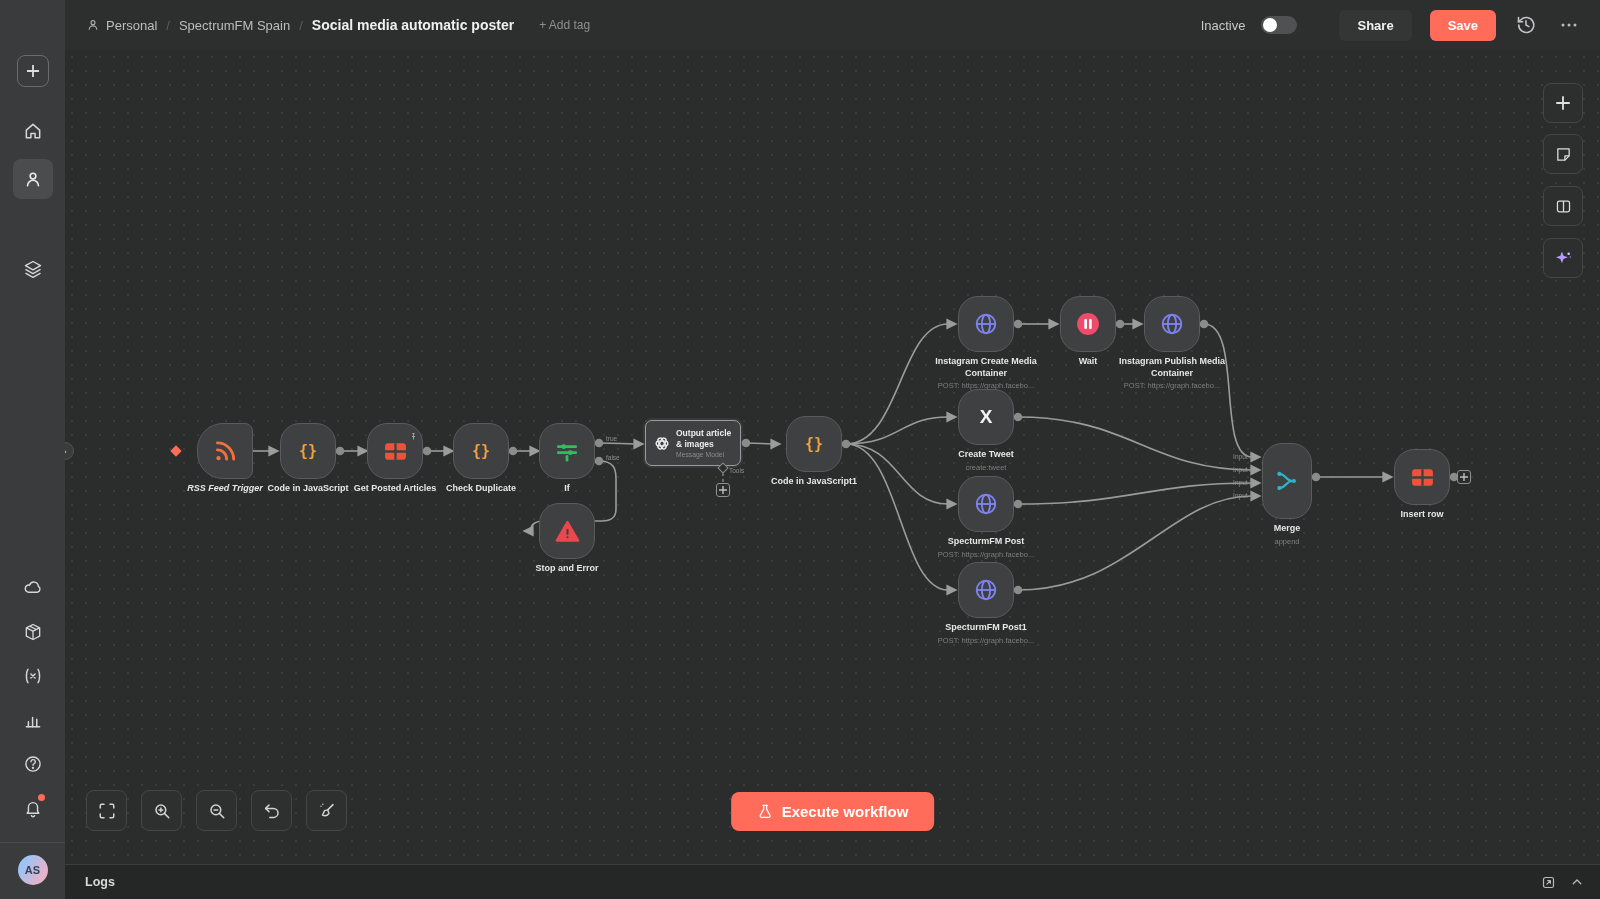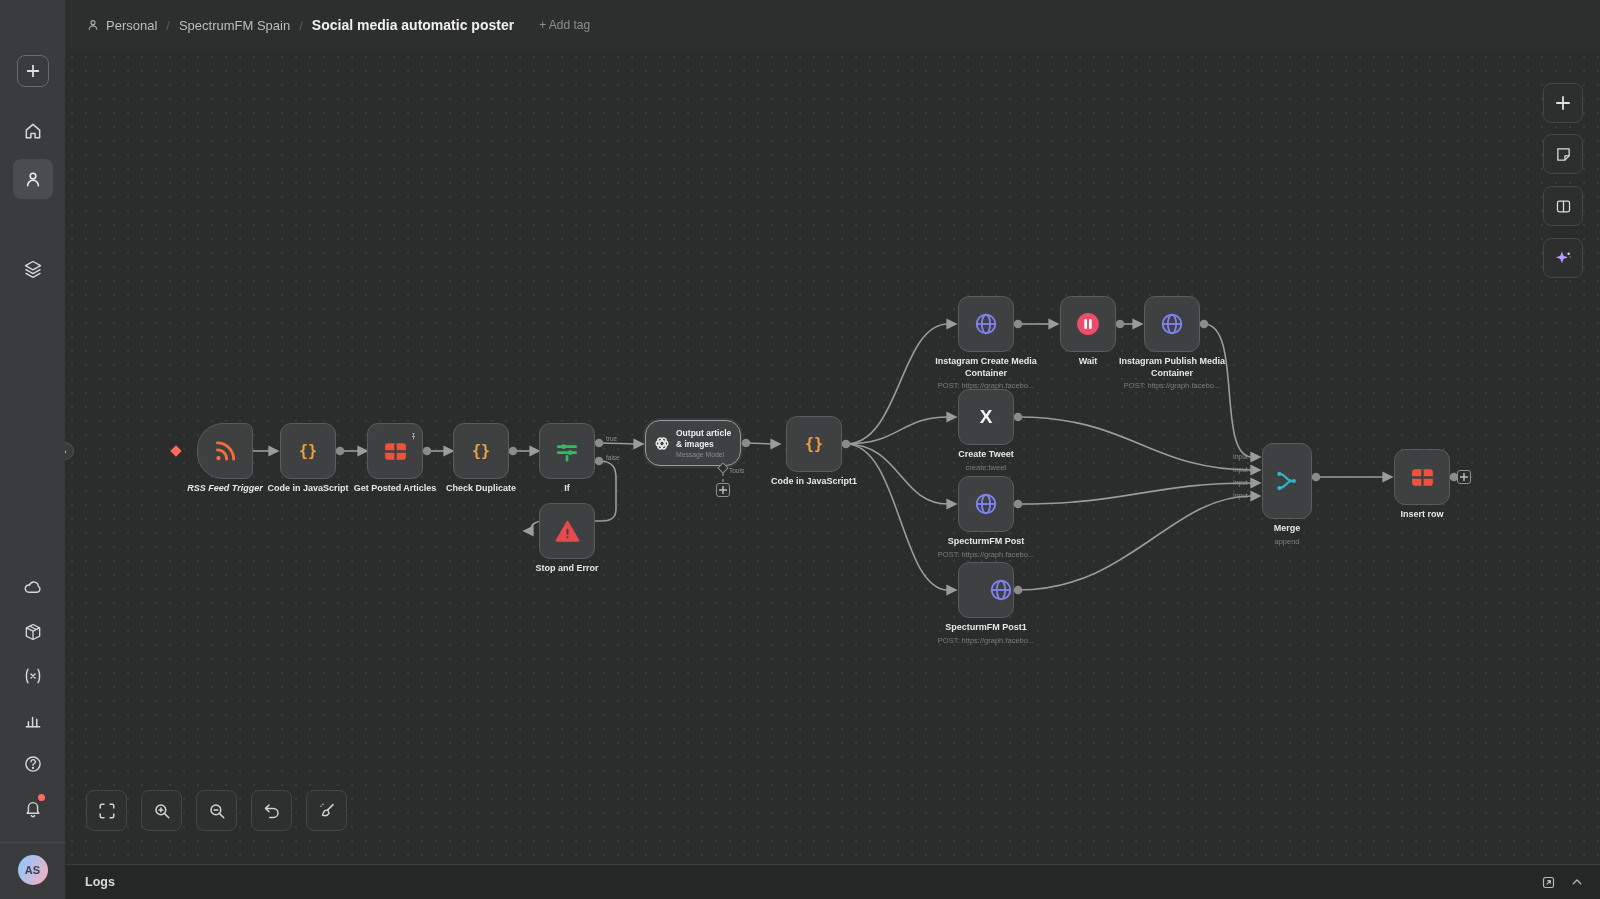--- a/index.html
+++ b/index.html
@@ -51,24 +51,24 @@
   .port { fill:#8a8c8c; }
 
   
   .tabsbar { position:absolute; left:50%; top:0; transform:translateX(-50%); background:#3d3e3e;
     border-radius:9px; padding:4px; display:flex; gap:2px; z-index:20; box-shadow:0 2px 6px rgba(0,0,0,.25); }
   .tab { font-size:12.5px; color:#b4b5b5; padding:6px 15px; border-radius:7px; cursor:pointer; }
   .tab.active { background:#232424; color:#fff; font-weight:700; }
 
   
   .n { position:absolute; width:56px; height:56px; background:#3e4041; border:1px solid #595b5c;
-    border-radius:11px; display:flex; align-items:center; justify-content:center; cursor:pointer; z-index:5; }
+    border-radius:20px; display:flex; align-items:center; justify-content:center; cursor:pointer; z-index:5; }
   .n.trigger { border-radius:26px 8px 8px 26px; }
   .n.tall { width:50px; height:76px; }
-  .n.wide { width:96px; height:46px; border:1.5px solid #989c9e; border-radius:15px;
+  .n.wide { width:96px; height:46px; border:1.5px solid #989c9e; border-radius:7px;
     display:flex; flex-direction:row; align-items:center; gap:6px; padding:0 8px; box-shadow:0 0 0 2px rgba(150,150,150,.12); }
   .nlabelwrap { position:absolute; top:calc(100% + 5px); left:50%; transform:translateX(-50%);
     width:130px; text-align:center; pointer-events:none; }
   .nlabel { font-size:9px; font-weight:700; color:#e6e7e7; line-height:1.3; }
   .nsub { font-size:7.5px; color:#7d7e7f; margin-top:2px; white-space:nowrap; overflow:hidden; text-overflow:ellipsis; }
   .ntext { display:flex; flex-direction:column; }
   .ntitle { font-size:8.5px; font-weight:700; color:#ededee; line-height:1.25; width:56px; }
   .ntsub { font-size:6.8px; color:#8a8b8c; margin-top:2px; }
   .codeglyph { font-family:"DejaVu Sans Mono", monospace; font-size:15px; font-weight:700; color:#efa23f; }
   .xglyph { font-size:19px; font-weight:800; color:#f3f3f3; }
@@ -122,20 +122,42 @@
       </svg>
       <span>Personal</span>
     </span>
     <span class="crumb-sep">/</span>
     <span class="crumb">
         <span>SpectrumFM Spain</span>
       </span>
     <span class="crumb-sep">/</span>
     <span class="crumb-title">Social media automatic poster</span>
     <span class="addtag">+ Add tag</span>
+  </div>
+  <div class="top-right">
+    <span class="status-label">Inactive</span>
+    <span class="toggle">
+        <span class="knob"></span>
+      </span>
+    <button class="btn btn-share">Share</button>
+    <button class="btn btn-save">Save</button>
+    <span class="iconbtn">
+      <svg width="20" height="20" viewBox="0 0 24 24" fill="none" stroke="#c3c4c5" stroke-width="1.9" stroke-linecap="round">
+        <path d="M3 3v5h5"></path>
+          <path d="M3.3 12a9 9 0 1 0 2.6-6.3L3 8"></path>
+          <path d="M12 7v5l3.5 2"></path>
+      </svg>
+    </span>
+    <span class="iconbtn">
+      <svg width="18" height="18" viewBox="0 0 24 24" fill="#b9baba">
+        <circle cx="4" cy="12" r="2"></circle>
+          <circle cx="12" cy="12" r="2"></circle>
+          <circle cx="20" cy="12" r="2"></circle>
+      </svg>
+    </span>
   </div>
 </div>
 
 <div class="sidebar">
   <div class="sb-plus">
     <svg width="16" height="16" viewBox="0 0 16 16" stroke="#dcdcdc" stroke-width="1.8">
         <path d="M8 2v12M2 8h12"></path>
       </svg>
   </div>
   <div class="sb-item sb-home">
@@ -402,21 +424,21 @@
       <circle cx="11" cy="11" r="8.5"></circle>
         <ellipse cx="11" cy="11" rx="3.8" ry="8.5"></ellipse>
         <path d="M2.5 11h17"></path>
     </svg>
     <div class="nlabelwrap" style="width:118px;">
       <div class="nlabel">SpecturmFM Post</div>
       <div class="nsub">POST: https://graph.facebo...</div>
     </div>
   </div>
 
-  <div class="n" style="left:893px;top:512px;justify-content:flex-end;">
+  <div class="n" style="left:893px;top:512px;">
     <svg width="24" height="24" viewBox="0 0 22 22" fill="none" stroke="#7f83f0" stroke-width="1.7">
       <circle cx="11" cy="11" r="8.5"></circle>
         <ellipse cx="11" cy="11" rx="3.8" ry="8.5"></ellipse>
         <path d="M2.5 11h17"></path>
     </svg>
     <div class="nlabelwrap" style="width:118px;">
       <div class="nlabel">SpecturmFM Post1</div>
       <div class="nsub">POST: https://graph.facebo...</div>
     </div>
   </div>
@@ -479,20 +501,27 @@
     </div>
     <div class="ctl">
       <svg width="18" height="18" viewBox="0 0 24 24" fill="none" stroke="#d2d3d3" stroke-width="1.9" stroke-linecap="round" stroke-linejoin="round">
         <path d="M20 3.5 13 10.5"></path>
           <path d="M13 10.5l-4.2 1 -2.8 6c3 1.4 6.5.6 8.6-2.2z"></path>
           <path d="M4 5.5h.01M6.5 3h.01"></path>
       </svg>
     </div>
   </div>
 
+  <button class="exec">
+    <svg width="16" height="16" viewBox="0 0 22 22" fill="none" stroke="#fff" stroke-width="1.7" stroke-linecap="round" stroke-linejoin="round">
+      <path d="M8 2h6"></path>
+        <path d="M9 2v5l-4.6 8.5A2 2 0 0 0 6.2 18.5h9.6a2 2 0 0 0 1.8-3L13 7V2"></path>
+    </svg>
+    <span>Execute workflow</span>
+  </button>
 
   <div class="side-tools">
     <div class="stool">
       <svg width="18" height="18" viewBox="0 0 16 16" stroke="#e0e0e0" stroke-width="1.6">
           <path d="M8 2v12M2 8h12"></path>
         </svg>
     </div>
     <div class="stool">
       <svg width="17" height="17" viewBox="0 0 24 24" fill="none" stroke="#dddddd" stroke-width="1.8" stroke-linejoin="round">
         <path d="M4 4h16v10l-6 6H4z"></path>

